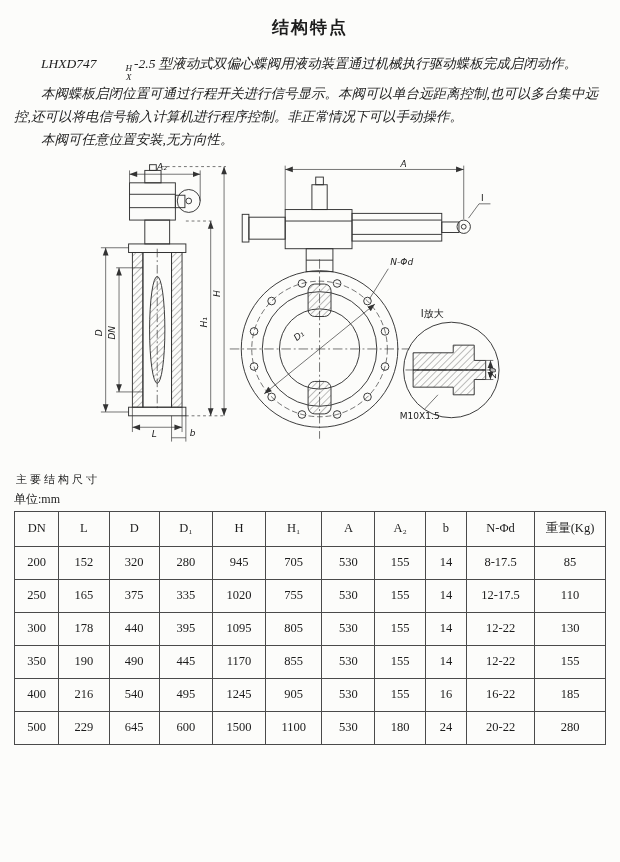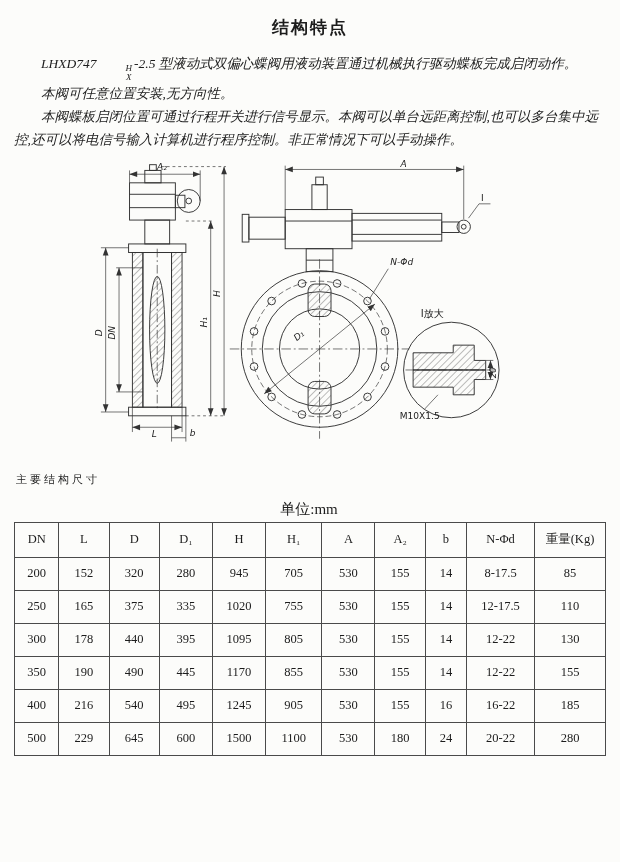--- a/index.html
+++ b/index.html
@@ -30,23 +30,23 @@
   }
   .drawing-wrap { margin-top: 6px; text-align: center; }
   svg text { font-family: "DejaVu Sans", sans-serif; }
   .section-title {
     font-size: 11px;
     letter-spacing: 3px;
     margin: 14px 0 2px 2px;
     font-weight: normal;
   }
   .unit-label {
-    text-align: center;
-    font-size: 15px;
-    margin: 13px 2px 3px 0;
+    text-align: left;
+    font-size: 12px;
+    margin: 4px 2px 3px 0;
   }
   table.spec {
     width: 100%;
     border-collapse: collapse;
     table-layout: fixed;
     font-size: 12.5px;
   }
   table.spec th, table.spec td {
     border: 1px solid #4a4a4a;
     text-align: center;
@@ -61,22 +61,22 @@
 
 <div class="page">
 
   <h1 class="doc-title">结构特点</h1>
 
   <div class="intro">
     <p><span><span>LHXD747</span><span class="frac">
             <span>H</span>
             <span>X</span>
           </span></span><span>-2.5 型液动式双偏心蝶阀用液动装置通过机械执行驱动蝶板完成启闭动作。</span></p>
+    <p>本阀蝶板启闭位置可通过行程开关进行信号显示。本阀可以单台远距离控制,也可以多台集中远控,还可以将电信号输入计算机进行程序控制。非正常情况下可以手动操作。</p>
     <p>本阀可任意位置安装,无方向性。</p>
-    <p>本阀蝶板启闭位置可通过行程开关进行信号显示。本阀可以单台远距离控制,也可以多台集中远控,还可以将电信号输入计算机进行程序控制。非正常情况下可以手动操作。</p>
   </div>
 
   <div class="drawing-wrap">
     <svg viewBox="0 0 620 310" width="592" height="296">
       <defs>
         <pattern id="hatch" width="5" height="5" patternUnits="userSpaceOnUse" patternTransform="rotate(45)">
           <line x1="0" y1="0" x2="0" y2="5" stroke="#555" stroke-width="0.8"></line>
         </pattern>
         <marker id="arr" markerWidth="9" markerHeight="8" refX="8" refY="4" orient="auto" markerUnits="userSpaceOnUse">
           <path d="M0,1L8,4L0,7Z" fill="#333"></path>

